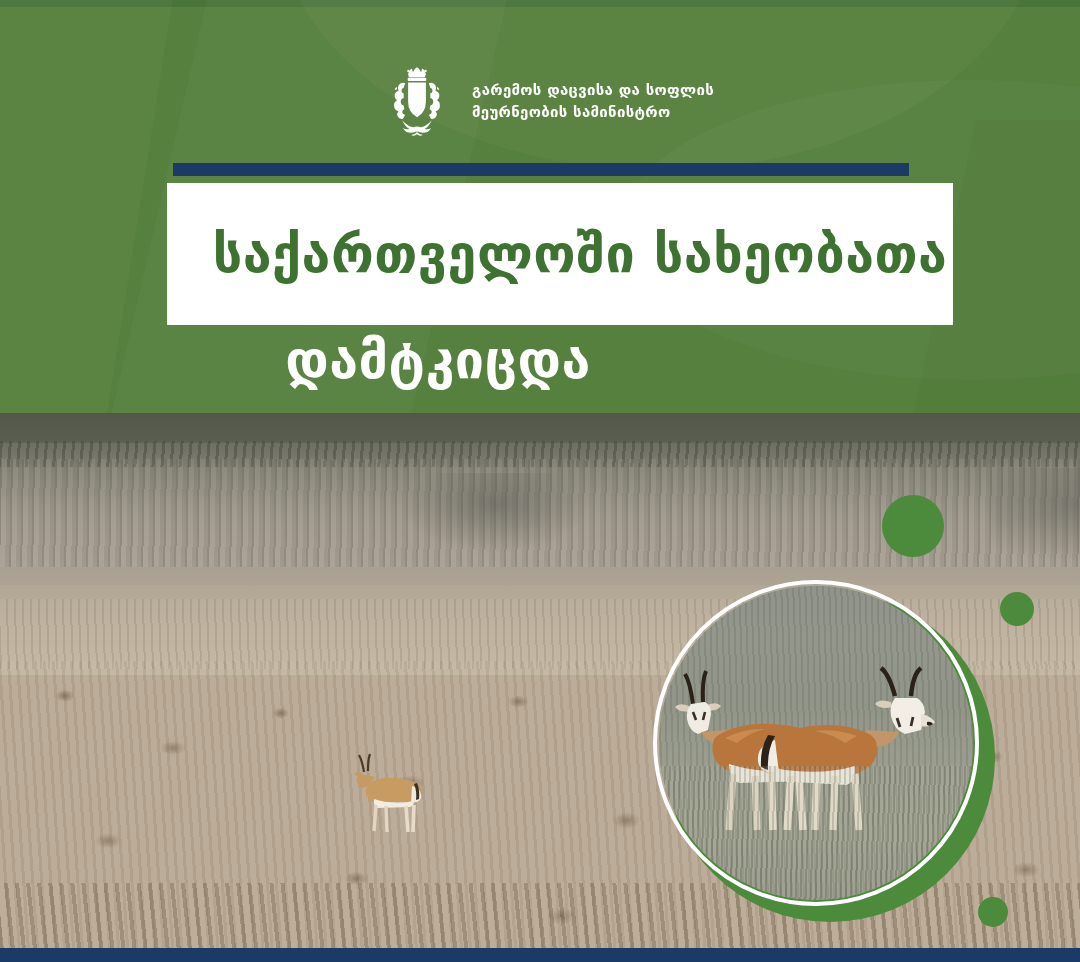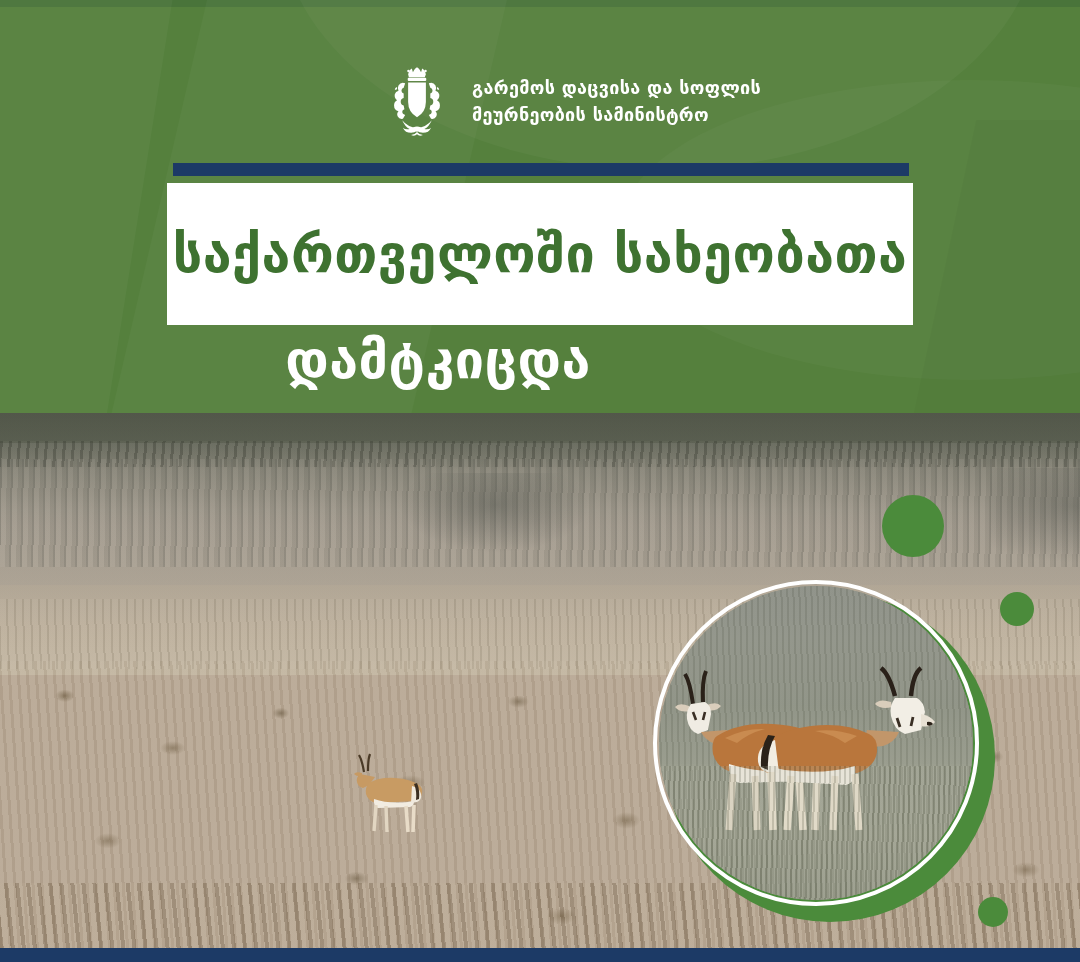--- a/index.html
+++ b/index.html
@@ -80,21 +80,21 @@
     gap: 18px;
   }
   .emblem {
     width: 74px;
     height: 74px;
     flex: 0 0 74px;
   }
   .emblem svg { display: block; }
   .ministry-text {
     color: #ffffff;
-    font-size: 18px;
+    font-size: 15px;
     line-height: 1.5;
     letter-spacing: 0.3px;
     font-weight: 700;
     white-space: pre-line;
   }
 
   
   .navy-bar {
     position: absolute;
     left: 173px; top: 163px;
@@ -105,20 +105,21 @@
   
   .title-box {
     position: absolute;
     left: 167px; top: 183px;
     width: 746px; height: 142px;
     background: #ffffff;
     display: flex;
     flex-direction: column;
     align-items: center;
     justify-content: center;
+    padding-left: 40px;
   }
   .title-line {
     color: #3e7230;
     font-size: 52px;
     line-height: 1.28;
     font-weight: 700;
     letter-spacing: 0.5px;
     white-space: nowrap;
     text-align: center;
   }

